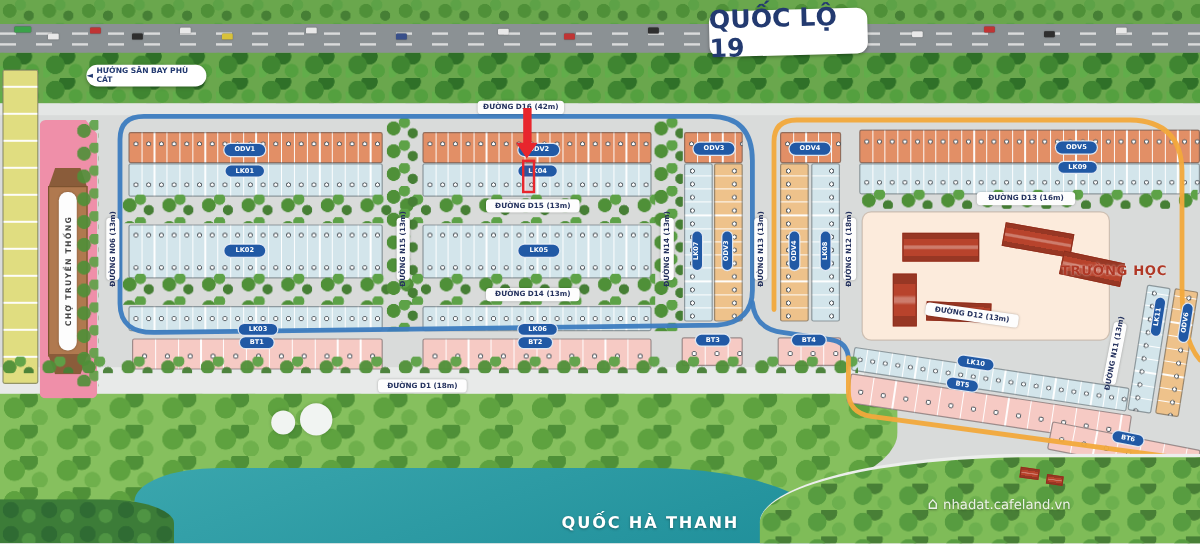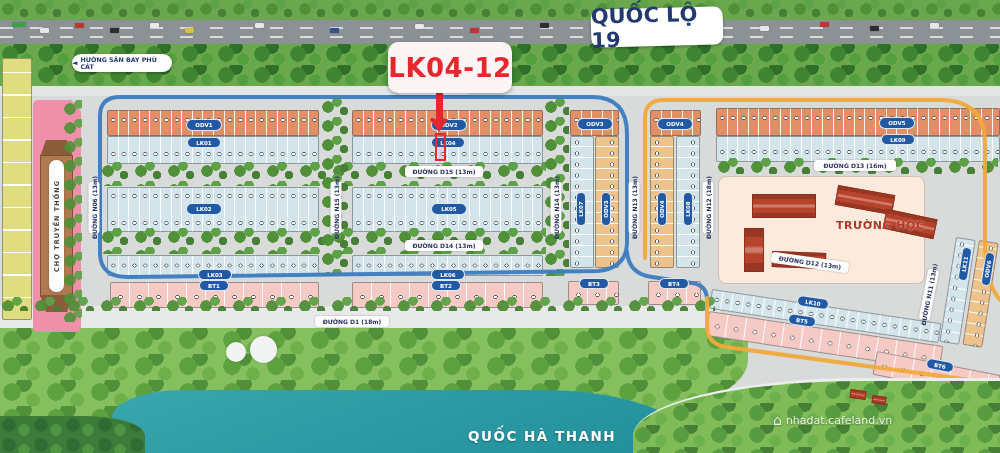--- a/index.html
+++ b/index.html
@@ -233,37 +233,36 @@
   <div class="abs rlabel" style="left:814px;top:160px;width:82px;height:11px">ĐƯỜNG D13 (16m)</div>
   <div class="abs rlabel" style="left:771px;top:257px;width:78px;height:11px;transform:rotate(8deg)">ĐƯỜNG D12 (13m)</div>
   <div class="abs rlabel" style="left:315px;top:316px;width:74px;height:11px">ĐƯỜNG D1 (18m)</div>
   <div class="abs rlabel vert" style="left:68px;top:202px;width:52px;height:11px">ĐƯỜNG N06 (13m)</div>
   <div class="abs rlabel vert" style="left:310px;top:202px;width:52px;height:11px">ĐƯỜNG N15 (13m)</div>
   <div class="abs rlabel vert" style="left:530px;top:202px;width:52px;height:11px">ĐƯỜNG N14 (13m)</div>
   <div class="abs rlabel vert" style="left:608px;top:202px;width:52px;height:11px">ĐƯỜNG N13 (13m)</div>
   <div class="abs rlabel vert" style="left:682px;top:202px;width:52px;height:11px">ĐƯỜNG N12 (18m)</div>
   <div class="abs rlabel" style="left:903px;top:289px;width:52px;height:11px;transform:rotate(-79deg)">ĐƯỜNG N11 (13m)</div>
 
-  <div class="abs slabel" style="left:836px;top:219px">TRƯỜNG HỌC</div>
+  <div class="abs slabel" style="left:884px;top:219px">TRƯỜNG HỌC</div>
 
   <div class="abs river" style="left:112px;top:390px;width:580px;height:63px"></div>
   <div class="abs bush" style="left:0;top:416px;width:145px;height:37px"></div>
   <div class="abs shore" style="left:633px;top:378px;width:367px;height:75px"></div>
   <div class="abs sbuild" style="left:850px;top:390px;width:16px;height:9px;transform:rotate(8deg)"></div>
   <div class="abs sbuild" style="left:872px;top:396px;width:14px;height:8px;transform:rotate(8deg)"></div>
   <div class="abs rivertext" style="left:468px;top:428px">QUỐC HÀ THANH</div>
   <div class="abs wmark" style="left:773px;top:412px">
     <span style="font-size:14px">⌂</span>
     <span>nhadat.cafeland.vn</span>
   </div>
 
   <div class="abs rbox" style="left:435px;top:133px;width:11px;height:28px"></div>
   <div class="abs ashaft" style="left:436px;top:90px;width:7px;height:31px"></div>
   <div class="abs ahead" style="left:430px;top:119px"></div>
-  <div class="abs callout" style="left:388px;top:42px;width:124px;height:51px">LK04-12</div>
 
   <div class="abs pill" style="left:591px;top:8px;width:132px;height:38px;font-size:21px;transform:rotate(-1.5deg)">QUỐC LỘ 19</div>
   <div class="abs pill" style="left:72px;top:54px;width:100px;height:18px;gap:3px">
     <span style="font-size:7px">◄</span>
     <span style="font-size:6.3px">HƯỚNG SÂN BAY PHÙ CÁT</span>
   </div>
 
 </div>
 
 </body></html>

